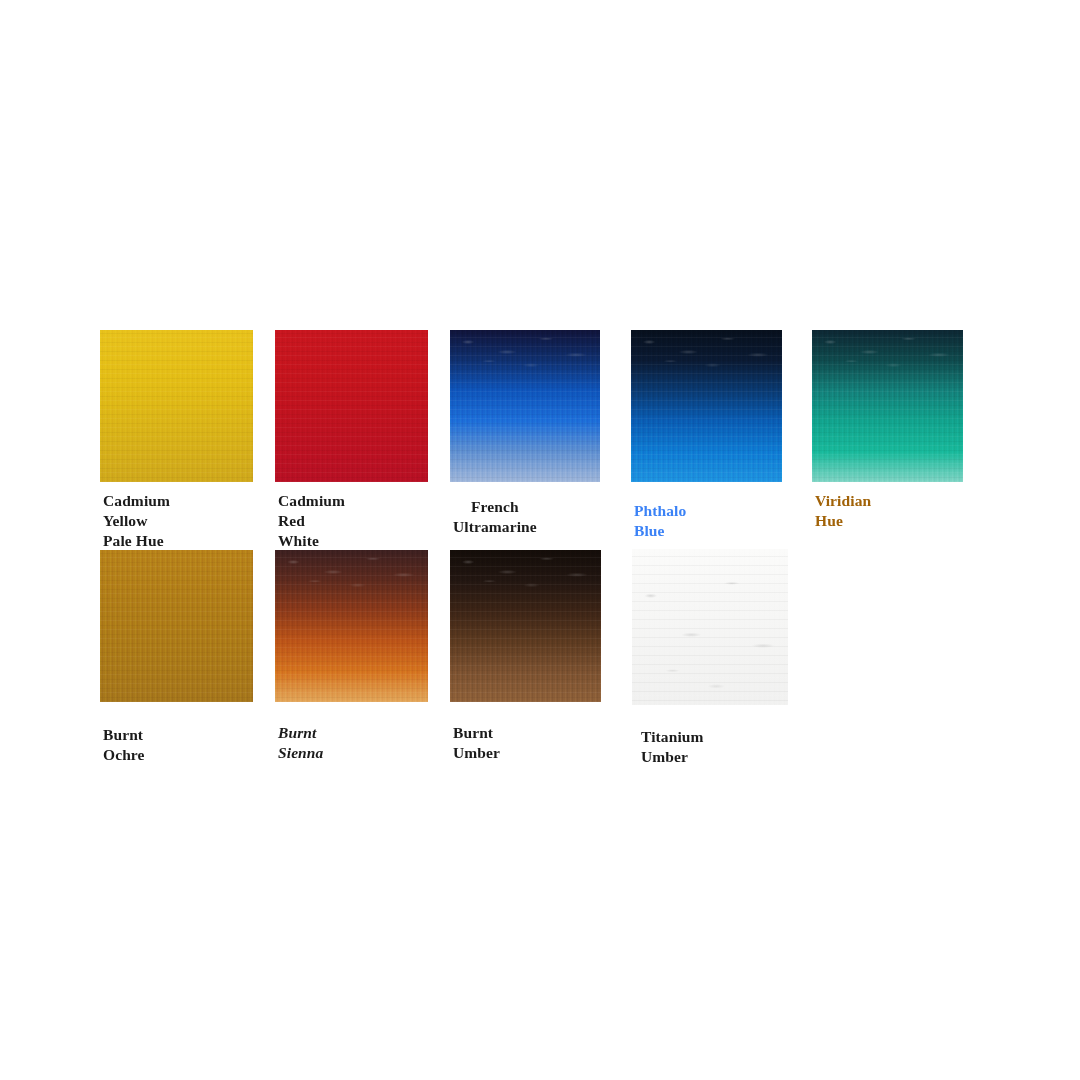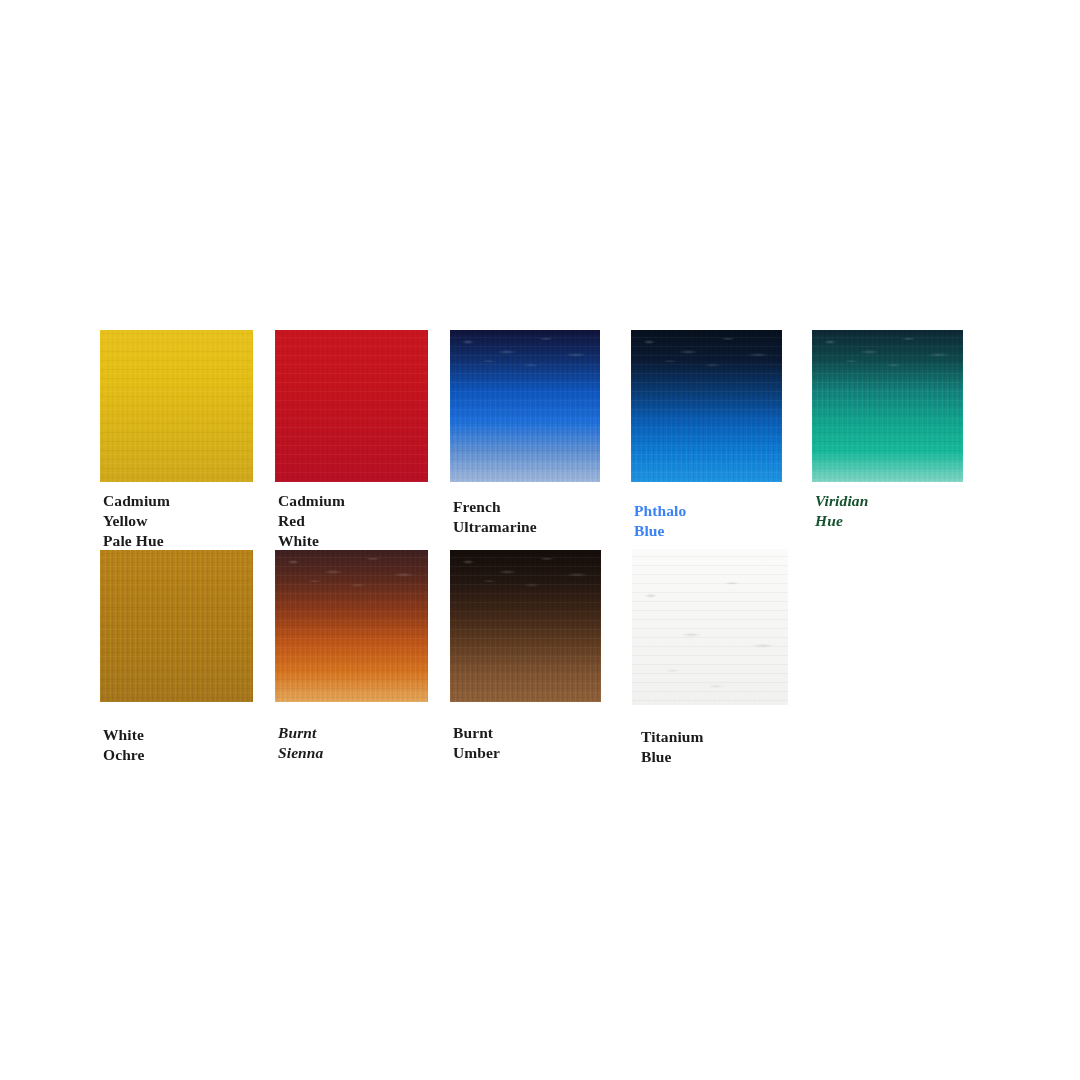--- a/index.html
+++ b/index.html
@@ -128,47 +128,47 @@
       <div class="swatch-label" style="left: 278px; top: 491px; color: rgb(27, 27, 27);">Cadmium Red White
 Hue</div>
     </div>
     <div class="swatch-cell" style="left: 0px; top: 0px;">
       <div class="swatch-chip" style="left: 450px; top: 330px; width: 150px; height: 152px;">
         <div class="chip-paint" style="background: linear-gradient(rgb(16, 20, 58), rgb(16, 48, 111), rgb(15, 85, 187), rgb(29, 110, 216), rgb(95, 143, 208), rgb(159, 182, 218));"></div>
         <div class="chip-grain"></div>
         <div class="chip-drag"></div>
         <div class="chip-speckle"></div>
       </div>
-      <div class="swatch-label" style="left: 453px; top: 497px; color: rgb(27, 27, 27);">French Ultramarine</div>
+      <div class="swatch-label" style="left: 453px; top: 497px; color: rgb(27, 27, 27); text-align: center;">French Ultramarine</div>
     </div>
     <div class="swatch-cell" style="left: 0px; top: 0px;">
       <div class="swatch-chip" style="left: 631px; top: 330px; width: 151px; height: 152px;">
         <div class="chip-paint" style="background: linear-gradient(rgb(7, 16, 29), rgb(10, 26, 51), rgb(10, 58, 114), rgb(10, 93, 180), rgb(15, 123, 210), rgb(31, 147, 224));"></div>
         <div class="chip-grain"></div>
         <div class="chip-drag"></div>
         <div class="chip-speckle"></div>
       </div>
       <div class="swatch-label" style="left: 634px; top: 501px; color: #3b82f6;">Phthalo Blue</div>
     </div>
     <div class="swatch-cell" style="left: 0px; top: 0px;">
       <div class="swatch-chip" style="left: 812px; top: 330px; width: 151px; height: 152px;">
         <div class="chip-paint" style="background: linear-gradient(rgb(13, 39, 51), rgb(15, 74, 77), rgb(20, 128, 122), rgb(18, 163, 141), rgb(24, 184, 154), rgb(127, 212, 196));"></div>
         <div class="chip-grain"></div>
         <div class="chip-drag"></div>
         <div class="chip-speckle"></div>
       </div>
-      <div class="swatch-label" style="left: 815px; top: 491px; color: #14532d; font-style: italic;">Viridian Hue</div>
+      <div class="swatch-label" style="left: 815px; top: 491px; color: #a16207;">Viridian Hue</div>
     </div>
     <div class="swatch-cell" style="left: 0px; top: 0px;">
       <div class="swatch-chip" style="left: 100px; top: 550px; width: 153px; height: 152px;">
         <div class="chip-paint" style="background: linear-gradient(rgb(183, 130, 26), rgb(176, 125, 24), rgb(171, 122, 24), rgb(165, 118, 28));"></div>
         <div class="chip-grain"></div>
         <div class="chip-drag"></div>
       </div>
-      <div class="swatch-label" style="left: 103px; top: 725px; color: rgb(27, 27, 27);">White Ochre</div>
+      <div class="swatch-label" style="left: 103px; top: 725px; color: rgb(27, 27, 27);">Burnt Ochre</div>
     </div>
     <div class="swatch-cell" style="left: 0px; top: 0px;">
       <div class="swatch-chip" style="left: 275px; top: 550px; width: 153px; height: 152px;">
         <div class="chip-paint" style="background: linear-gradient(rgb(61, 32, 32), rgb(93, 42, 30), rgb(140, 58, 26), rgb(188, 84, 24), rgb(212, 115, 31), rgb(226, 166, 90));"></div>
         <div class="chip-grain"></div>
         <div class="chip-drag"></div>
         <div class="chip-speckle"></div>
       </div>
       <div class="swatch-label" style="left: 278px; top: 723px; color: rgb(27, 27, 27); font-style: italic;">Burnt Sienna</div>
     </div>
@@ -181,15 +181,15 @@
       </div>
       <div class="swatch-label" style="left: 453px; top: 723px; color: rgb(27, 27, 27); font-family: Liberation Serif, serif;">Burnt Umber</div>
     </div>
     <div class="swatch-cell" style="left: 0px; top: 0px;">
       <div class="swatch-chip" style="left: 632px; top: 549px; width: 156px; height: 156px;">
         <div class="chip-paint" style="background: linear-gradient(rgb(251, 251, 250), rgb(247, 247, 246), rgb(244, 244, 243), rgb(241, 241, 240));"></div>
         <div class="chip-grain"></div>
         <div class="chip-drag"></div>
         <div class="chip-speckle" style="height: 100%; opacity: 0.55; mix-blend-mode: multiply; filter: invert(1);"></div>
       </div>
-      <div class="swatch-label" style="left: 641px; top: 727px; color: rgb(27, 27, 27);">Titanium Blue</div>
+      <div class="swatch-label" style="left: 641px; top: 727px; color: rgb(27, 27, 27);">Titanium Umber</div>
     </div>
   </div>
 
 </body></html>

